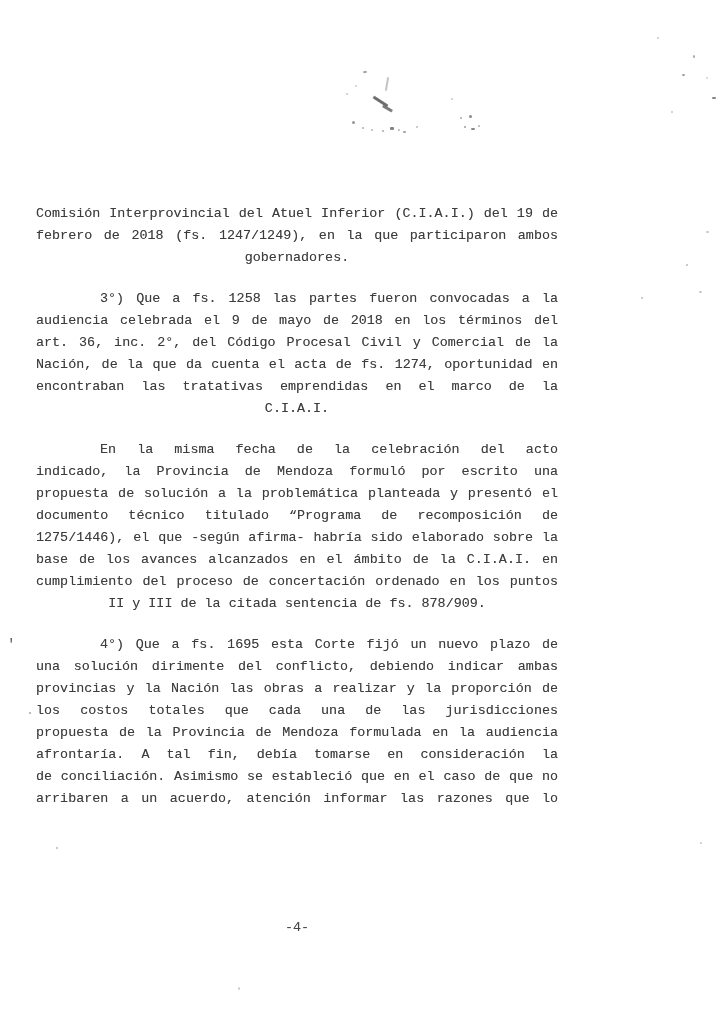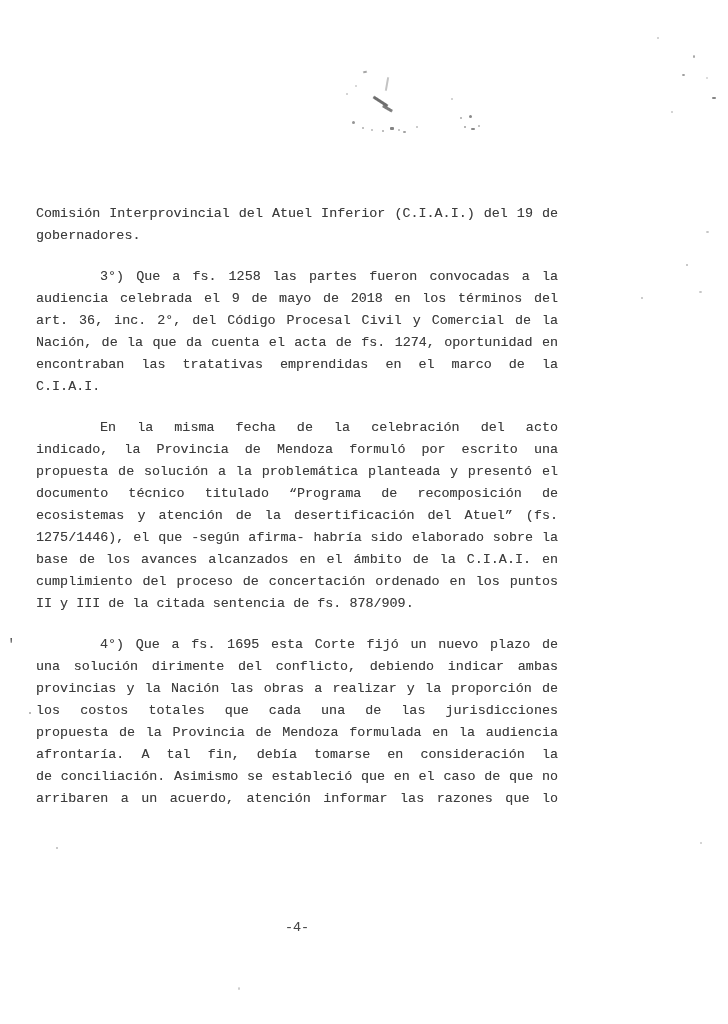--- a/index.html
+++ b/index.html
@@ -9,20 +9,21 @@
     font-family:"Liberation Mono","DejaVu Sans Mono",monospace;
   }
   .page { position:absolute; inset:0; background:#ffffff; }
 
   .text-block { position:absolute; left:36px; top:203px; width:522px; }
   .para { margin:0 0 19px 0; }
   .para:last-child { margin-bottom:0; }
   .line {
     font-size:13.4px; line-height:22px; color:#3d3d3d;
     text-shadow:0 0 0.6px rgba(61,61,61,0.45);
+    text-align:center;
   }
   .line.just { text-align:justify; text-align-last:justify; text-justify:inter-word; }
   .line.indent { text-indent:64px;font-family:Liberation Mono, monospace; }
 
   .page-number {
     position:absolute; left:36px; top:920px; width:522px;
     text-align:center; font-size:13.4px; color:#474747;
     text-shadow:0 0 0.6px rgba(61,61,61,0.4);
   }
 
@@ -76,36 +77,36 @@
     <span class="smudge-mark" style="left:238px;top:987px;width:2px;height:3px;background:#c6c6c6;border-radius:50%;"></span>
     <span class="smudge-mark" style="left:29px;top:712px;width:2px;height:2px;background:#9a9a9a;border-radius:50%;"></span>
     <span class="smudge-mark" style="left:56px;top:847px;width:2px;height:2px;background:#b0b0b0;border-radius:50%;"></span>
   </div>
 
   <div class="margin-mark">'</div>
 
   <main class="text-block" id="paragraphs">
       <div class="para">
         <div class="line just">Comisión Interprovincial del Atuel Inferior (C.I.A.I.) del 19 de</div>
+        <div class="line just">febrero de 2018 (fs. 1247/1249), en la que participaron ambos</div>
         <div class="line">gobernadores.</div>
       </div>
       <div class="para">
         <div class="line just indent">3°) Que a fs. 1258 las partes fueron convocadas a la</div>
         <div class="line just">audiencia celebrada el 9 de mayo de 2018 en los términos del</div>
         <div class="line just">art. 36, inc. 2°, del Código Procesal Civil y Comercial de la</div>
         <div class="line just">Nación, de la que da cuenta el acta de fs. 1274, oportunidad en</div>
         <div class="line just">encontraban las tratativas emprendidas en el marco de la</div>
         <div class="line">C.I.A.I.</div>
       </div>
       <div class="para">
         <div class="line just indent">En la misma fecha de la celebración del acto</div>
         <div class="line just">indicado, la Provincia de Mendoza formuló por escrito una</div>
         <div class="line just">propuesta de solución a la problemática planteada y presentó el</div>
         <div class="line just">documento técnico titulado “Programa de recomposición de</div>
-        <div class="line just">ecosistemas y atención de la desertificación del Atuel” (fs.</div>
         <div class="line just">1275/1446), el que -según afirma- habría sido elaborado sobre la</div>
         <div class="line just">base de los avances alcanzados en el ámbito de la C.I.A.I. en</div>
         <div class="line just">cumplimiento del proceso de concertación ordenado en los puntos</div>
         <div class="line">II y III de la citada sentencia de fs. 878/909.</div>
       </div>
       <div class="para">
         <div class="line just indent">4°) Que a fs. 1695 esta Corte fijó un nuevo plazo de</div>
         <div class="line just">una solución dirimente del conflicto, debiendo indicar ambas</div>
         <div class="line just">provincias y la Nación las obras a realizar y la proporción de</div>
         <div class="line just">los costos totales que cada una de las jurisdicciones</div>

